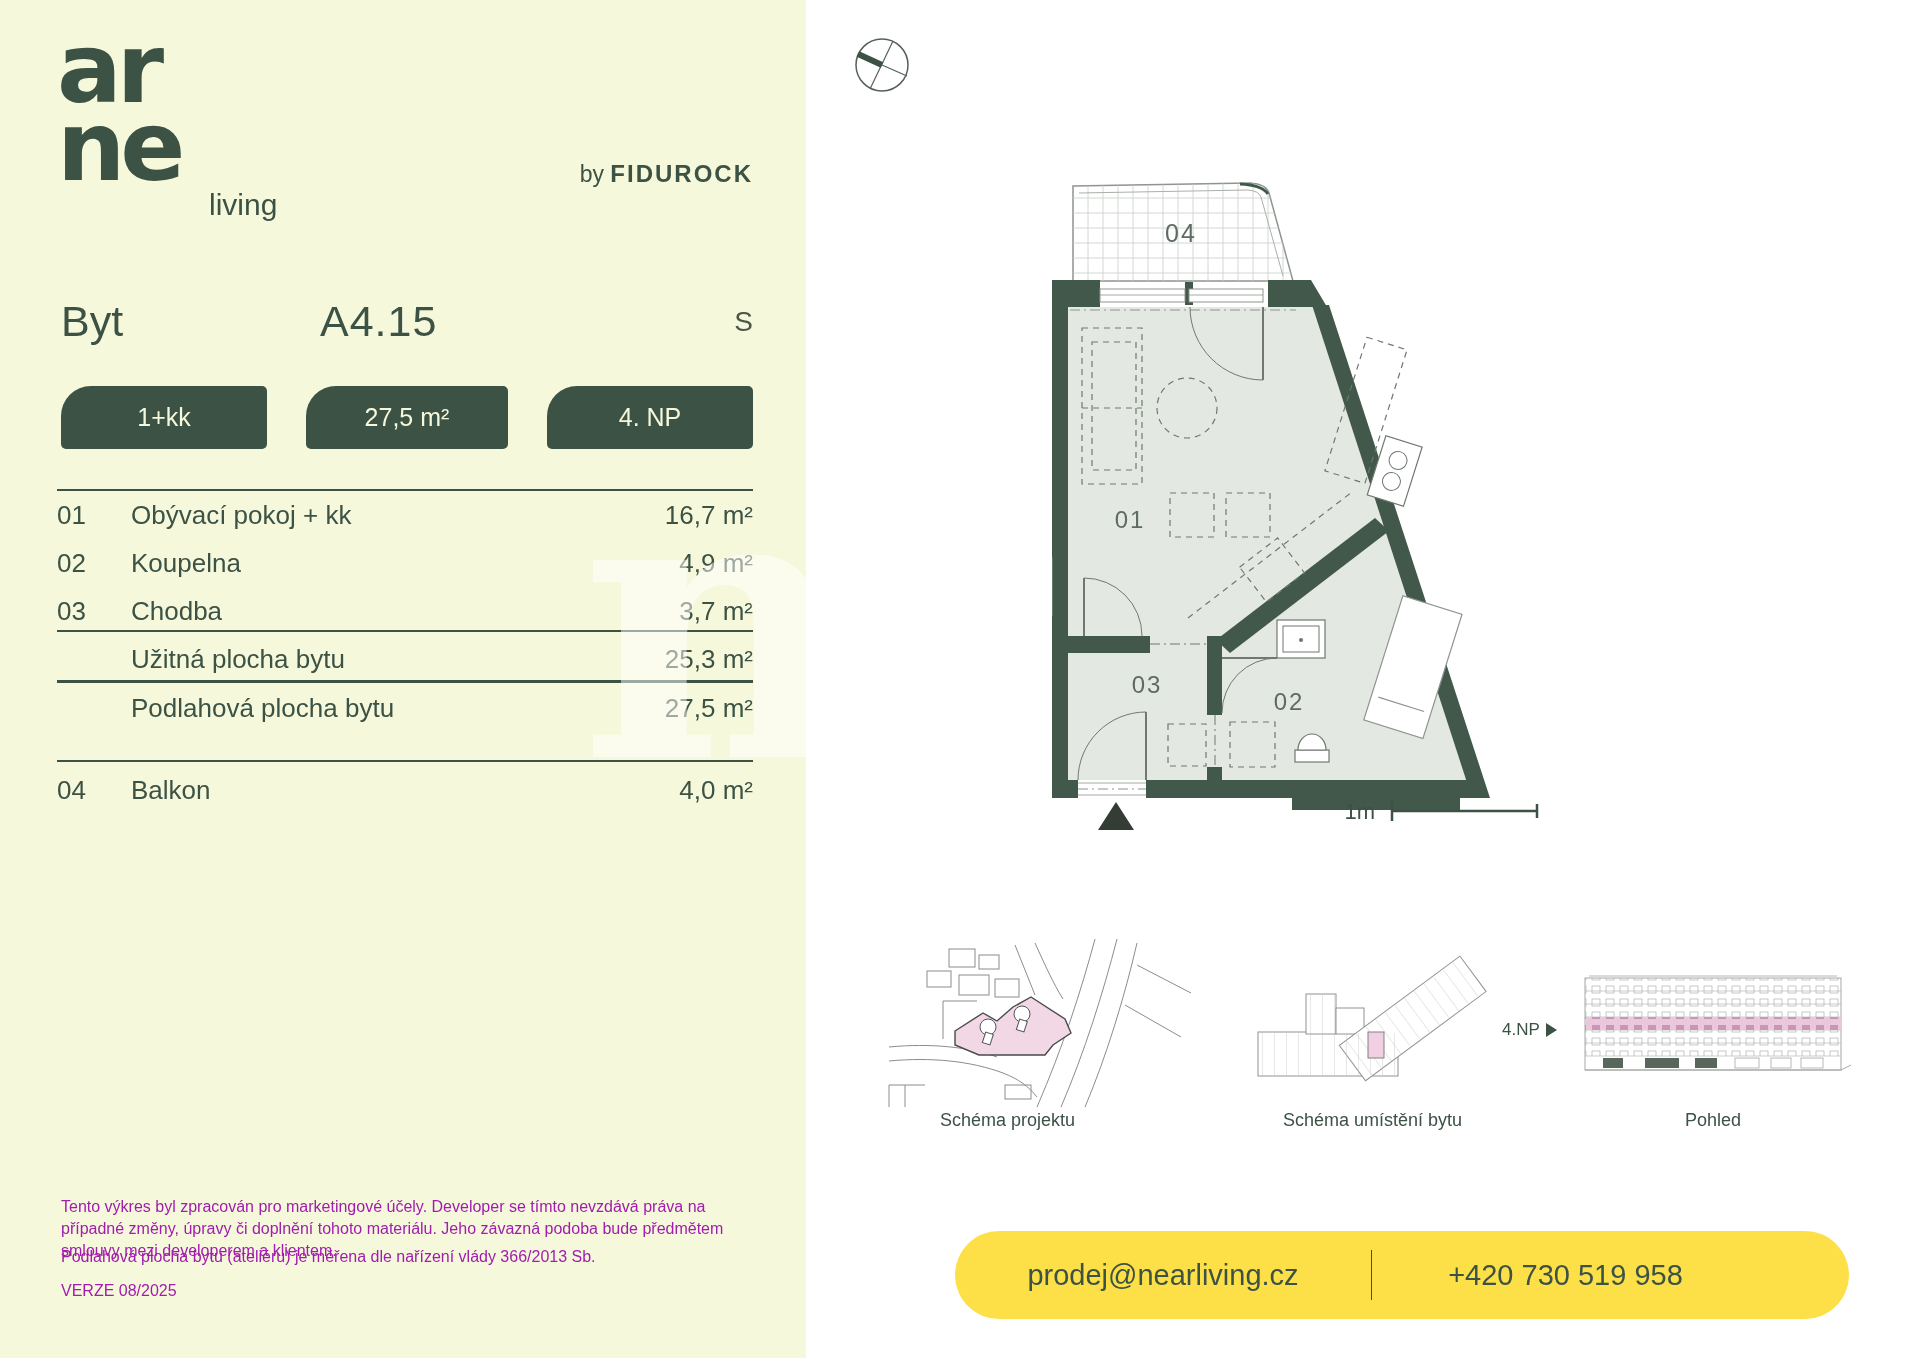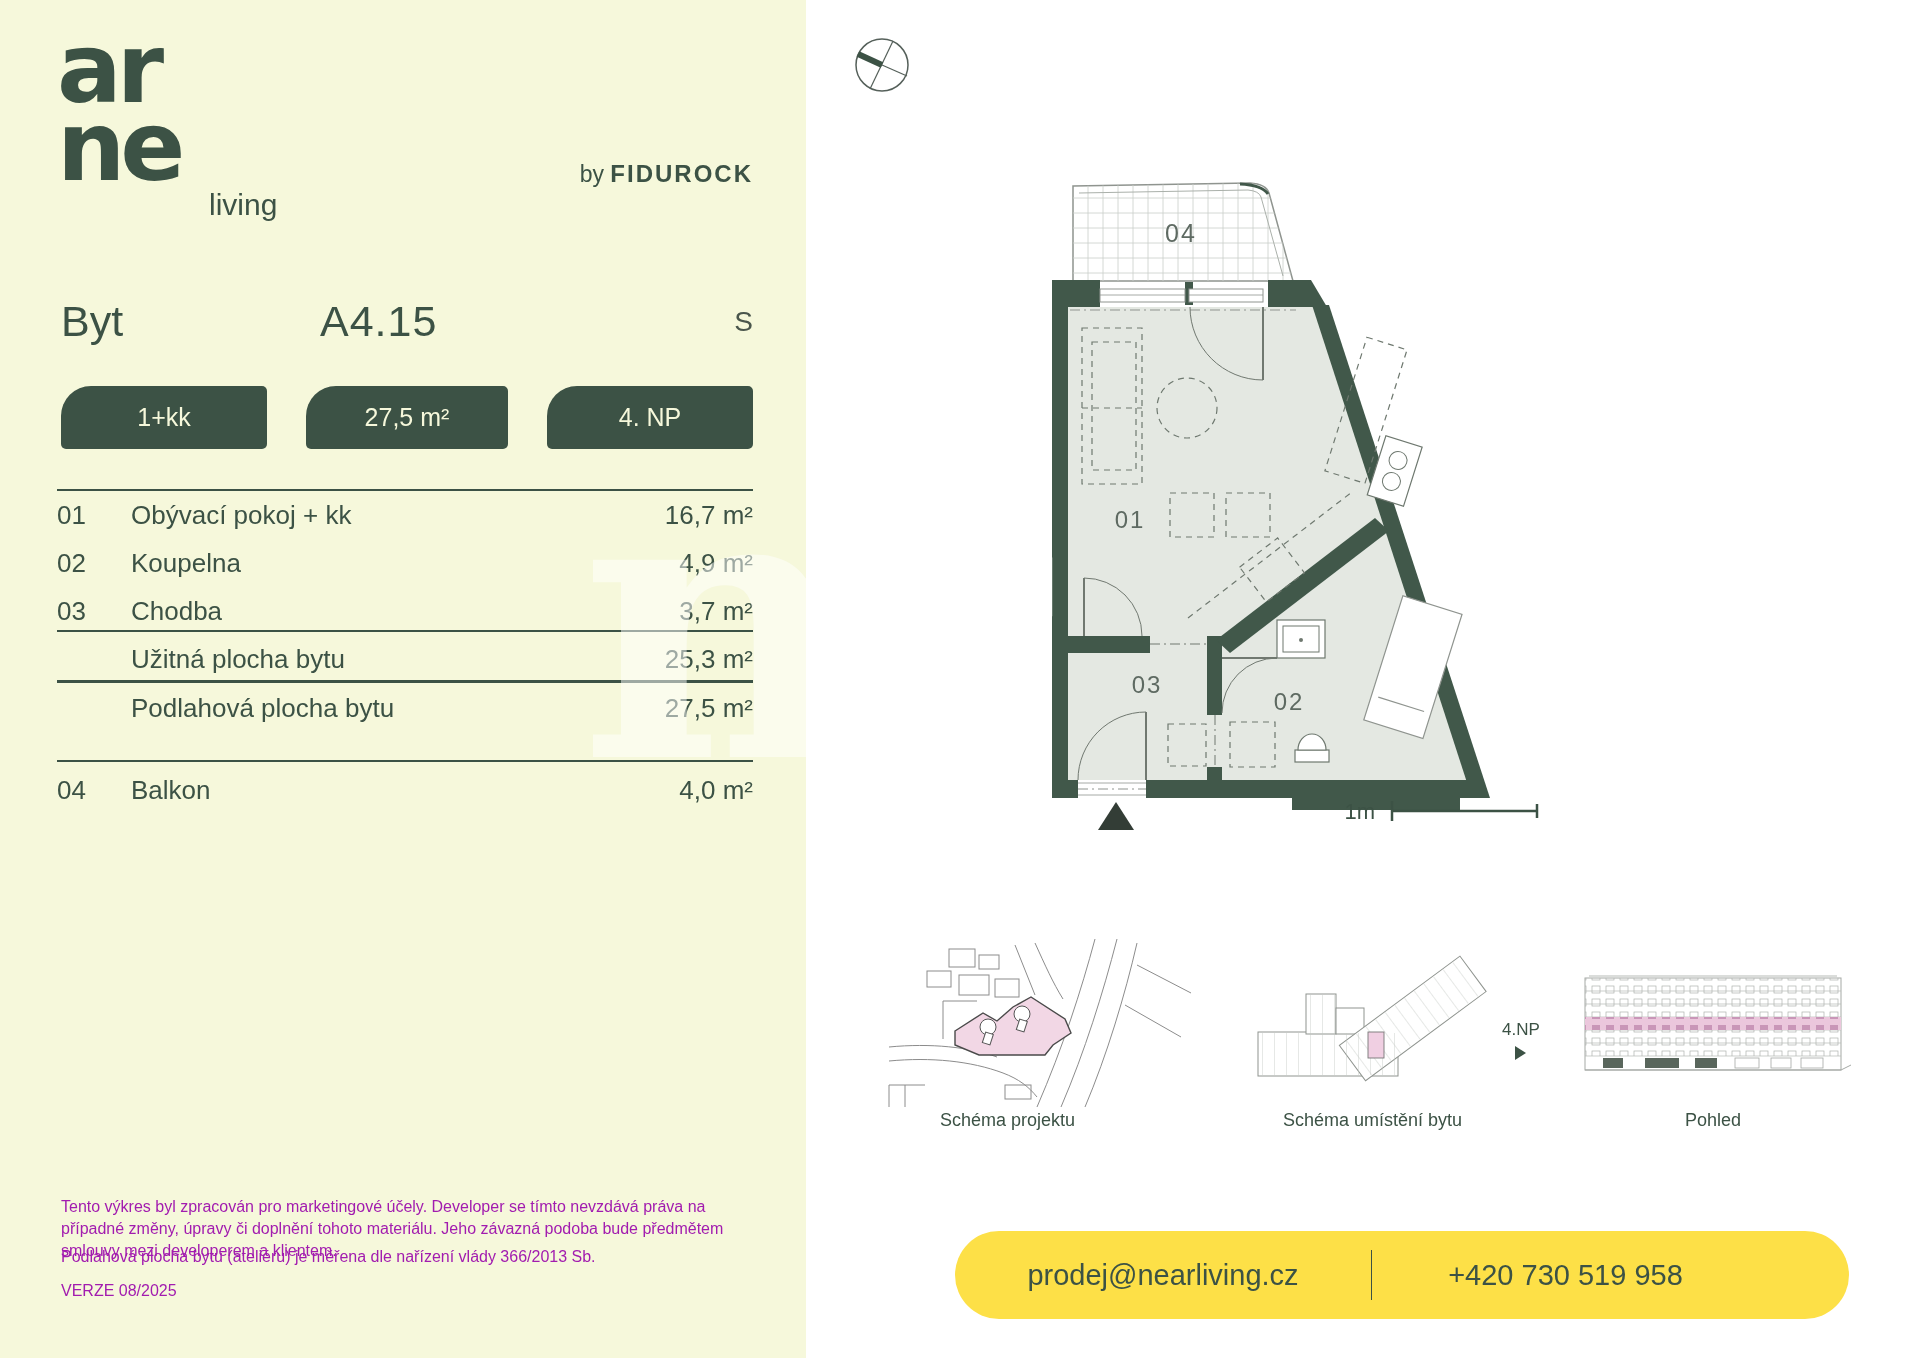--- a/index.html
+++ b/index.html
@@ -43,21 +43,21 @@
   .r1{top:498px;} .r2{top:546px;} .r3{top:594px;}
   .rU{top:642px;} .rP{top:691px;} .rB{top:773px;}
 
   .disclaimer{position:absolute;left:61px;width:706px;font-size:16px;line-height:22px;color:#a21caf;}
   .d1{top:1196px;} .d2{top:1246px;} .dv{top:1280px;}
 
   
   .caption{position:absolute;font-size:18px;color:#3C5245;text-align:center;}
 
   .np-label{position:absolute;left:1502px;top:1020px;display:flex;align-items:center;gap:6px;
-            font-size:17px;color:#3C5245;flex-direction:column;}
+            font-size:17px;color:#3C5245;}
   .np-tri{width:0;height:0;border-top:7px solid transparent;border-bottom:7px solid transparent;
           border-left:11px solid #3C5245;}
 
   .contact-bar{position:absolute;left:955px;top:1231px;width:894px;height:88px;background:#fde047;
                border-radius:44px;display:grid;grid-template-columns:416px 1px 477px;align-items:center;}
   .contact-bar .cell{display:flex;align-items:center;justify-content:center;}
   .contact-bar .divider{width:1px;height:50px;background:#3C5245;}
   .contact-bar a{color:#3C5245;text-decoration:none;font-size:29px;font-weight:500;}
   .contact-bar .phone-cell{padding-right:90px;}
 

